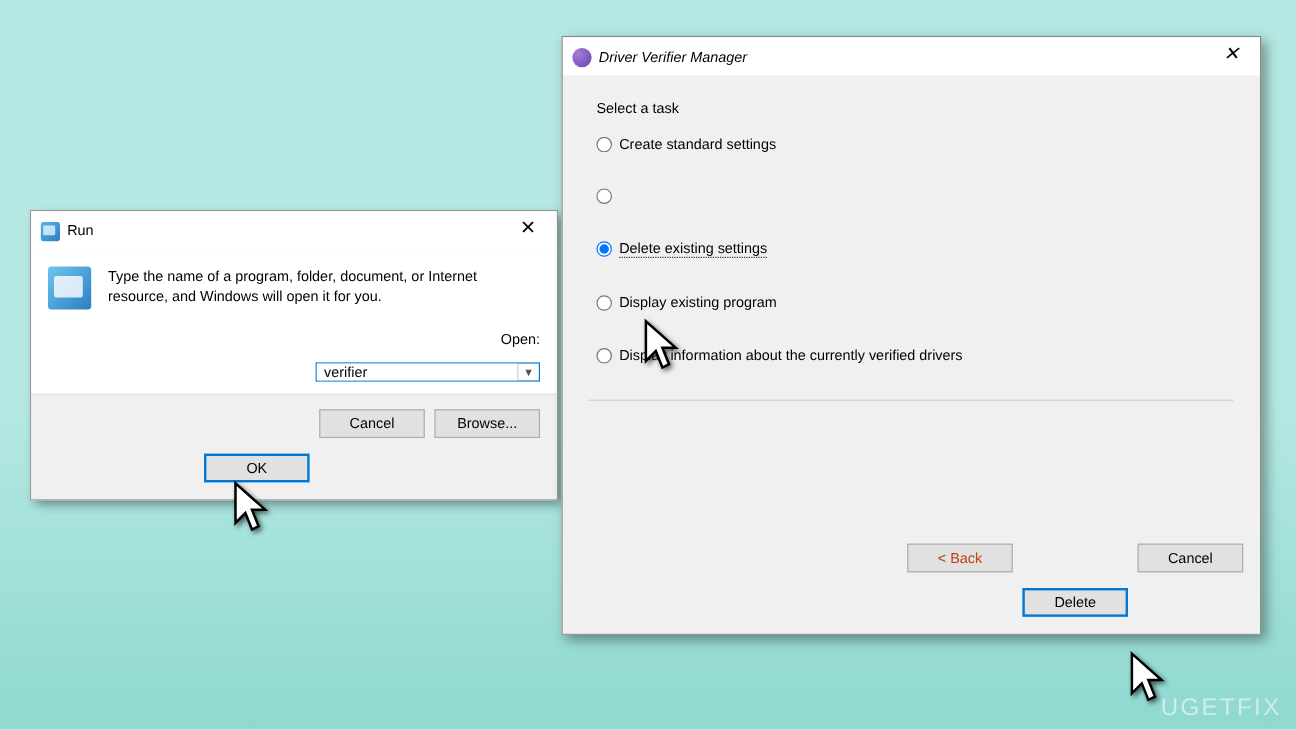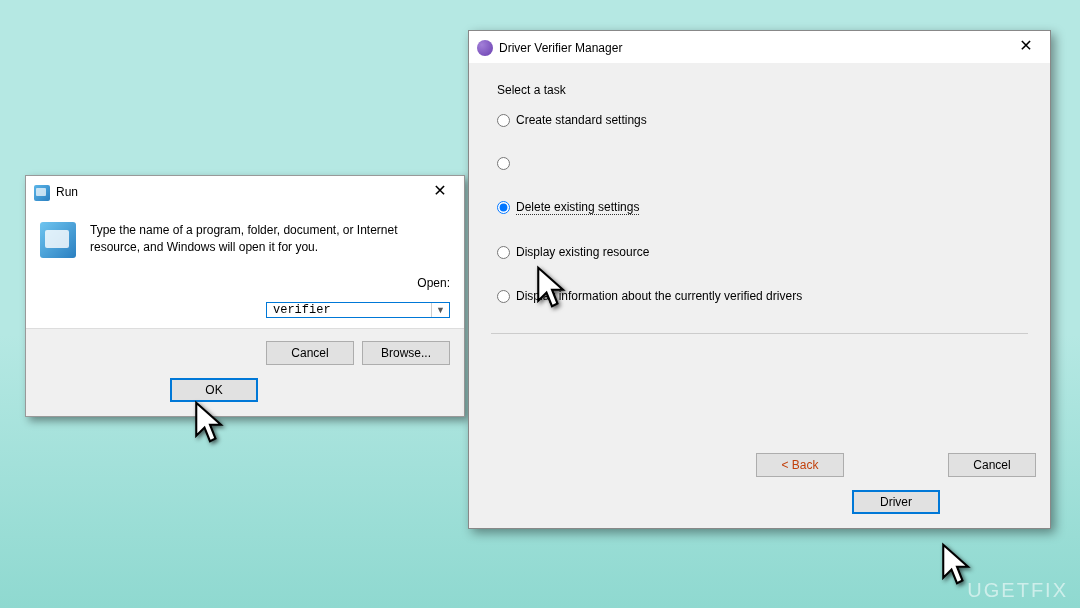--- a/index.html
+++ b/index.html
@@ -71,21 +71,21 @@
       border: 1px solid #0078d7;
       background: #fff;
       height: 24px;
     }
     .run-input {
       flex: 1;
       border: none;
       outline: none;
       padding: 0 6px;
       font-size: 12px;
-      font-family: Liberation Mono, monospace;
+      font-family: Liberation Sans, sans-serif;
     }
     .combo-arrow {
       width: 18px;
       display:flex; align-items:center; justify-content:center;
       border-left: 1px solid #ccc;
       font-size: 9px;
       color: #555;
     }
     .run-footer {
       padding: 12px 14px 14px 14px;
@@ -112,20 +112,21 @@
       top: 30px;
       width: 583px;
       background: #f0f0f0;
       border: 1px solid #888;
       box-shadow: 4px 4px 10px rgba(0,0,0,0.4);
     }
     .verifier-titlebar {
       display:flex; justify-content:space-between; align-items:center;
       padding: 6px 8px 4px 8px;
       background:#fff;
+      font-style:italic;
     }
     .verifier-titlebar-left { display:flex; gap:6px; align-items:center;}
     .verifier-icon-small {
       width:16px; height:16px;
       background: radial-gradient(circle at 30% 30%, #a27fd8, #6a3fb0);
       border-radius: 50%;
     }
     .verifier-body {
       padding: 20px 28px 8px 28px;
       background: #f0f0f0;
@@ -218,33 +219,33 @@
       <input type="radio" name="task" style="">
     </label>
 
     <label class="radio-row">
       <input type="radio" name="task" checked="" style="">
       <span class="radio-selected-label">Delete existing settings</span>
     </label>
 
     <label class="radio-row">
       <input type="radio" name="task" style="">
-      <span>Display existing resource</span>
+      <span>Display existing program</span>
     </label>
 
     <label class="radio-row">
       <input type="radio" name="task" style="">
       <span>Display information about the currently verified drivers</span>
     </label>
 
     <div class="verifier-sep"></div>
   </div>
   <div class="verifier-footer">
     <button class="win-btn disabled" disabled="">&lt; Back</button>
-    <button class="win-btn primary">Driver</button>
+    <button class="win-btn primary">Delete</button>
     <button class="win-btn">Cancel</button>
   </div>
 </div>
 
 <div class="cursor" style="left:193px; top:400px;">
   <svg viewBox="0 0 24 32">
       <path d="M2 2 L2 26 L8 20 L12 30 L16 28 L12 18 L20 18 Z" fill="#fff" stroke="#000" stroke-width="1.5"></path>
     </svg>
 </div>
 

